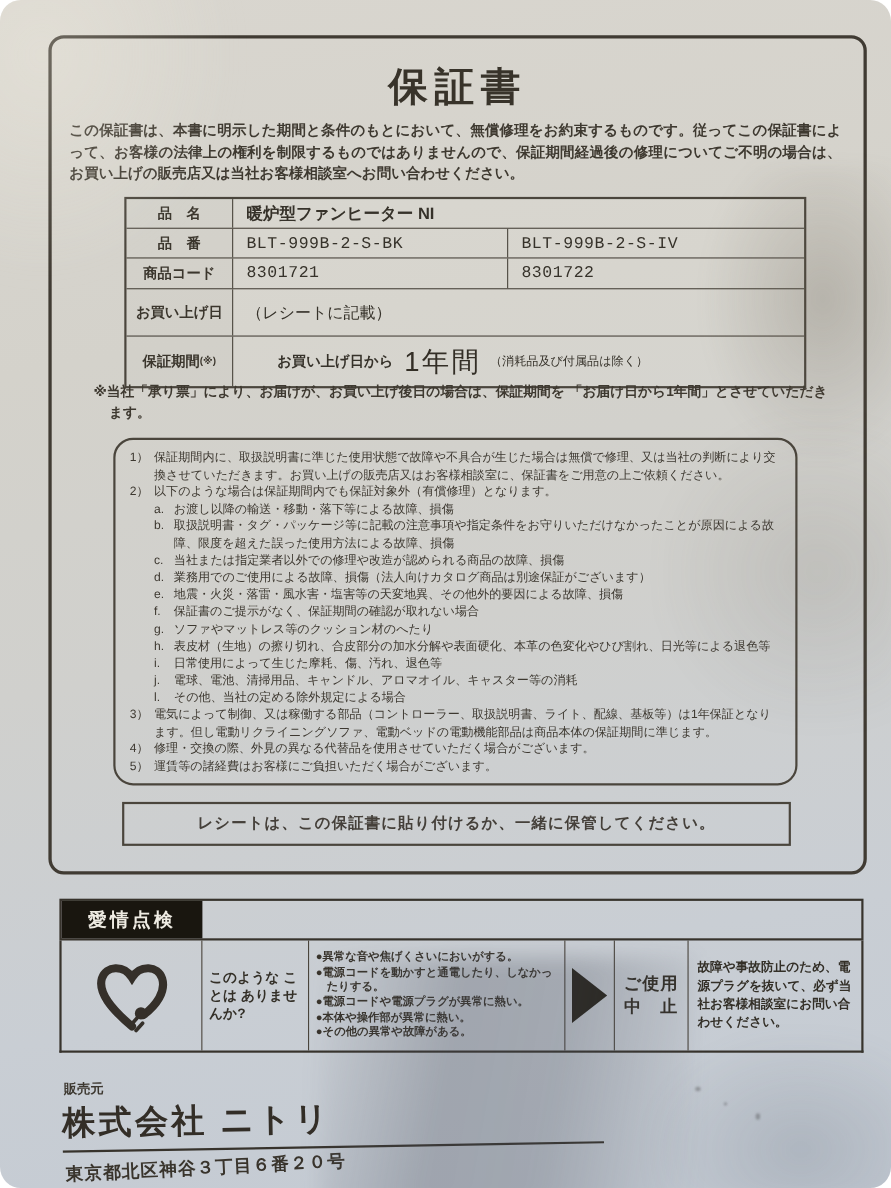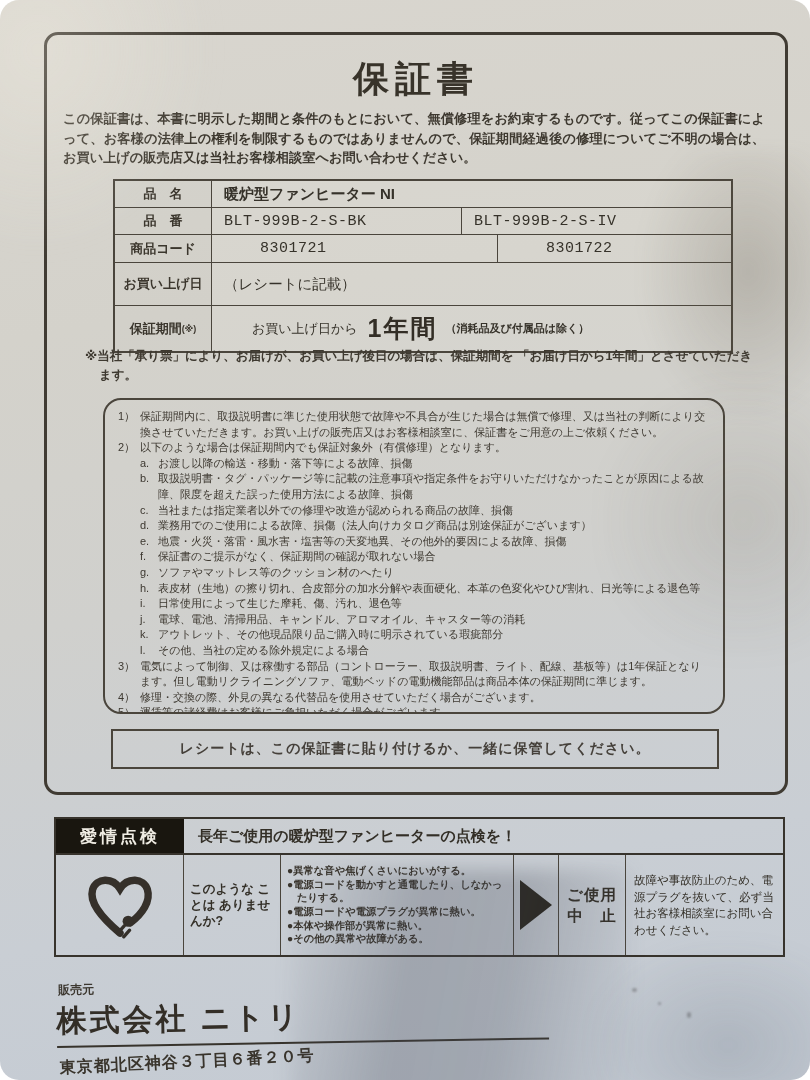--- a/index.html
+++ b/index.html
@@ -52,27 +52,27 @@
   }
   .pt-row{display:flex;border-bottom:1.6px solid #4a453c;}
   .pt-row:last-child{border-bottom:none;gap:28px;}
   .pt-label{
     flex:0 0 96px;display:flex;align-items:center;justify-content:center;
     border-right:1.6px solid #4a453c;font-weight:bold;font-size:13px;color:#3b362d;
     background:rgba(0,0,0,0.02);text-align:center;
   }
   .pt-value{flex:1;display:flex;align-items:center;padding-left:12px;font-size:14.5px;color:#36322a;}
   .pt-value-split{flex:0 0 237px;border-right:1.6px solid #4a453c;}
-  .h26{height:26px;justify-content:flex-end;} .h27{height:27px;gap:36px;} .h42{height:42px;} .h45{height:45px;}
+  .h26{height:26px;justify-content:flex-end;} .h27{height:27px;} .h42{height:42px;} .h45{height:45px;}
   .pt-name{font-weight:bold;font-size:15px;}
   .pt-code{font-size:15px;letter-spacing:0.5px;font-family:Liberation Mono, monospace;}
   .pt-label-note{font-size:9px;font-weight:bold;}
-  .warranty-prefix{font-weight:normal;font-size:13px;margin-right:10px;}
-  .warranty-big{font-weight:700;font-size:25px;letter-spacing:2px;margin-right:8px;color:#332e26;}
-  .warranty-suffix{font-size:11px;font-weight:700;}
+  .warranty-prefix{font-weight:bold;font-size:13px;margin-right:10px;}
+  .warranty-big{font-weight:400;font-size:25px;letter-spacing:2px;margin-right:8px;color:#332e26;}
+  .warranty-suffix{font-size:11px;font-weight:400;}
 
   .delivery-note{
     position:absolute;left:38px;top:312px;width:666px;margin:0;
     font-size:12.5px;font-weight:600;line-height:18.5px;color:#3e3930;
     padding-left:14px;text-indent:-14px;
   }
 
   
   .terms-box{
     position:absolute;left:56px;top:363px;width:622px;height:316px;
@@ -87,21 +87,21 @@
 
   
   .receipt-box{
     position:absolute;left:64px;top:694px;width:604px;height:36px;
     border:2px solid #4a453c;display:flex;align-items:center;justify-content:center;
   }
   .receipt-box span{font-size:14px;font-weight:600;letter-spacing:1px;color:#45403a;}
 
   
   .inspect{position:absolute;left:54px;top:817px;width:731px;z-index:2;}
-  .ins-header{display:flex;height:38px;border:2.5px solid #37332c;box-sizing:border-box;}
+  .ins-header{display:flex;height:38px;border:2.5px solid #37332c;box-sizing:border-box;gap:32px;}
   .ins-badge{
     flex:0 0 128px;background:#19160f;color:#efece3;display:flex;align-items:center;justify-content:center;
     font-size:17px;font-weight:bold;letter-spacing:3px;
   }
   .ins-headline{
     flex:1;display:flex;align-items:center;padding-left:14px;
     font-size:15px;font-weight:bold;color:#332f27;
   }
   .ins-body{display:flex;height:102px;border:2.5px solid #37332c;border-top:none;box-sizing:border-box;}
   .ins-cell{border-right:1.6px solid #4a453c;box-sizing:border-box;}
@@ -111,21 +111,21 @@
     font-size:12.5px;font-weight:bold;line-height:16px;color:#332f27;}
   .ins-symptoms{flex:0 0 233px;display:flex;flex-direction:column;justify-content:center;padding:4px 6px;}
   .ins-symptoms div{font-size:10.3px;line-height:13.6px;font-weight:600;color:#39342c;
     padding-left:10px;text-indent:-10px;}
   .ins-arrow{flex:0 0 45px;display:flex;align-items:center;justify-content:center;}
   .arrow-tri{width:0;height:0;border-top:25px solid transparent;border-bottom:25px solid transparent;
     border-left:32px solid #262219;}
   .ins-action{flex:0 0 67px;display:flex;flex-direction:column;align-items:center;justify-content:center;
     font-size:15.5px;font-weight:bold;line-height:21px;color:#332f27;letter-spacing:1px;}
   .ins-advice{flex:1;display:flex;flex-direction:column;justify-content:center;padding:4px 8px;
-    font-size:11.5px;line-height:16.5px;font-weight:normal;color:#332f27;}
+    font-size:11.5px;line-height:16.5px;font-weight:bold;color:#332f27;}
 
   
   .footer{position:absolute;left:56px;top:982px;z-index:2;transform:rotate(-1deg);transform-origin:left top;}
   .seller-label{font-size:12px;font-weight:bold;color:#3c372f;margin:0 0 2px 2px;}
   .company{
     font-size:30px;font-weight:bold;letter-spacing:3px;color:#332e27;margin:0;
     display:inline-block;width:492px;border-bottom:2.5px solid #37332c;padding-bottom:4px;
   }
   .address{font-size:16px;font-weight:600;color:#39342c;margin-top:10px;margin-left:2px;
     transform:rotate(-1.8deg);transform-origin:left top;letter-spacing:1px;}
@@ -179,37 +179,35 @@
       <div class="term term-sub"><span class="tno">a.</span><span>お渡し以降の輸送・移動・落下等による故障、損傷</span></div>
       <div class="term term-sub"><span class="tno">b.</span><span>取扱説明書・タグ・パッケージ等に記載の注意事項や指定条件をお守りいただけなかったことが原因による故障、限度を超えた誤った使用方法による故障、損傷</span></div>
       <div class="term term-sub"><span class="tno">c.</span><span>当社または指定業者以外での修理や改造が認められる商品の故障、損傷</span></div>
       <div class="term term-sub"><span class="tno">d.</span><span>業務用でのご使用による故障、損傷（法人向けカタログ商品は別途保証がございます）</span></div>
       <div class="term term-sub"><span class="tno">e.</span><span>地震・火災・落雷・風水害・塩害等の天変地異、その他外的要因による故障、損傷</span></div>
       <div class="term term-sub"><span class="tno">f.</span><span>保証書のご提示がなく、保証期間の確認が取れない場合</span></div>
       <div class="term term-sub"><span class="tno">g.</span><span>ソファやマットレス等のクッション材のへたり</span></div>
       <div class="term term-sub"><span class="tno">h.</span><span>表皮材（生地）の擦り切れ、合皮部分の加水分解や表面硬化、本革の色変化やひび割れ、日光等による退色等</span></div>
       <div class="term term-sub"><span class="tno">i.</span><span>日常使用によって生じた摩耗、傷、汚れ、退色等</span></div>
       <div class="term term-sub"><span class="tno">j.</span><span>電球、電池、清掃用品、キャンドル、アロマオイル、キャスター等の消耗</span></div>
-      <div class="term term-sub"><span class="tno">k.</span><span>アウトレット、その他現品限り品ご購入時に明示されている瑕疵部分</span></div>
       <div class="term term-sub"><span class="tno">l.</span><span>その他、当社の定める除外規定による場合</span></div>
       <div class="term"><span class="tno">3）</span><span>電気によって制御、又は稼働する部品（コントローラー、取扱説明書、ライト、配線、基板等）は1年保証となります。但し電動リクライニングソファ、電動ベッドの電動機能部品は商品本体の保証期間に準じます。</span></div>
       <div class="term"><span class="tno">4）</span><span>修理・交換の際、外見の異なる代替品を使用させていただく場合がございます。</span></div>
       <div class="term"><span class="tno">5）</span><span>運賃等の諸経費はお客様にご負担いただく場合がございます。</span></div>
 
     </div>
 
     <div class="receipt-box">
       <span>レシートは、この保証書に貼り付けるか、一緒に保管してください。</span>
     </div>
   </div>
 
   <div class="inspect">
     <div class="ins-header">
       <div class="ins-badge">愛情点検</div>
-      <div class="ins-headline">長年ご使用の暖炉型ファンヒーターの点検を！</div>
     </div>
     <div class="ins-body">
       <div class="ins-cell ins-heart">
         <svg width="74" height="74" viewBox="0 0 100 100">
           <path d="M50 88 C24 66 8 46 13 29 C18 13 40 12 50 28 C60 12 82 13 87 29 C92 45 80 62 64 74" fill="none" stroke="#35302a" stroke-width="10" stroke-linecap="round"></path>
           <circle cx="61" cy="72" r="7.5" fill="#35302a"></circle>
           <path d="M56 78 L47 88 M63 84 L55 93" fill="none" stroke="#35302a" stroke-width="4.5" stroke-linecap="round"></path>
         </svg>
       </div>
       <div class="ins-cell ins-question">このような ことは ありませんか?</div>

